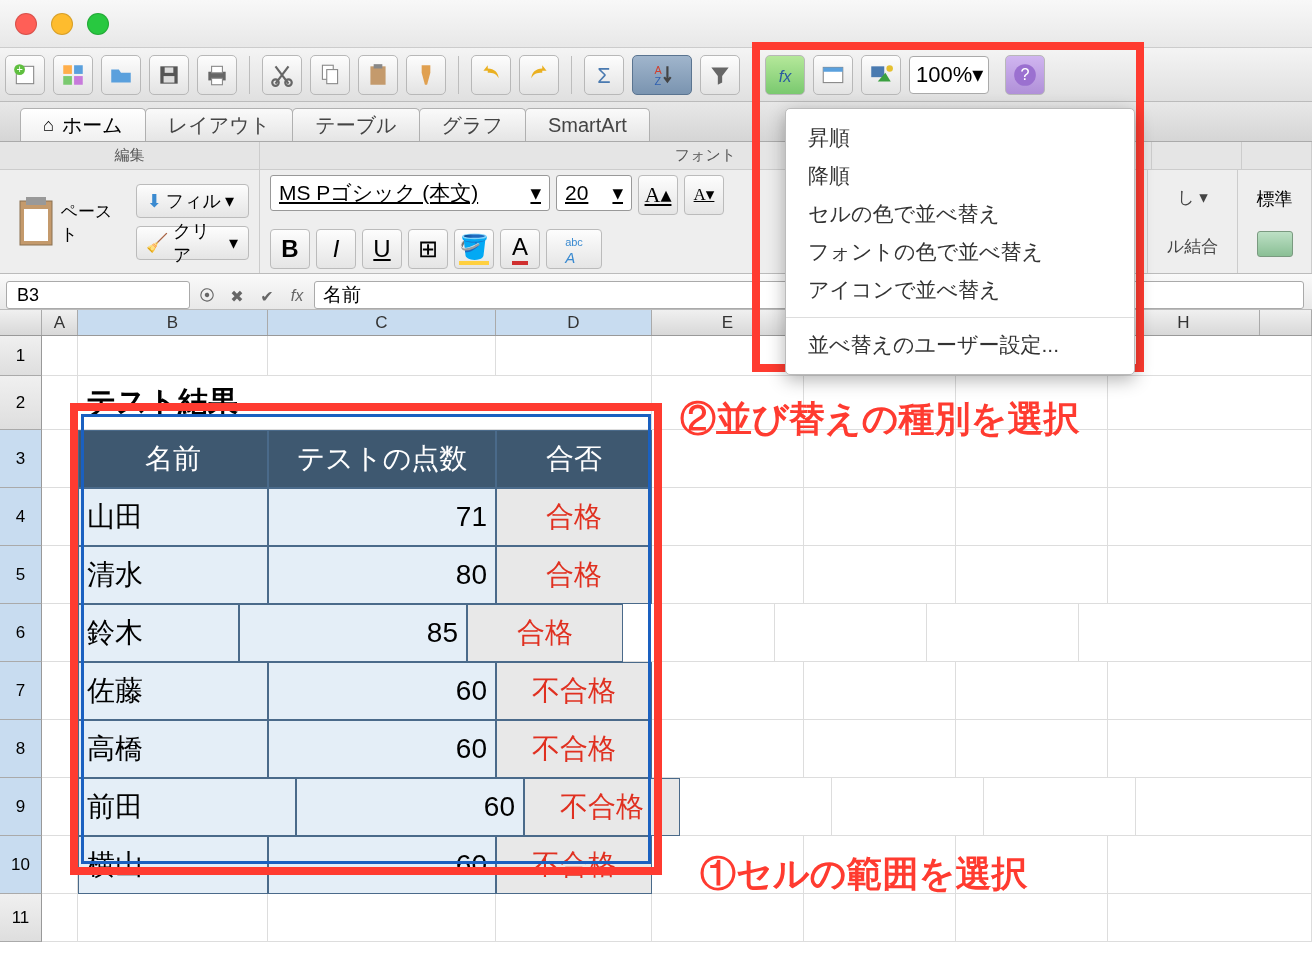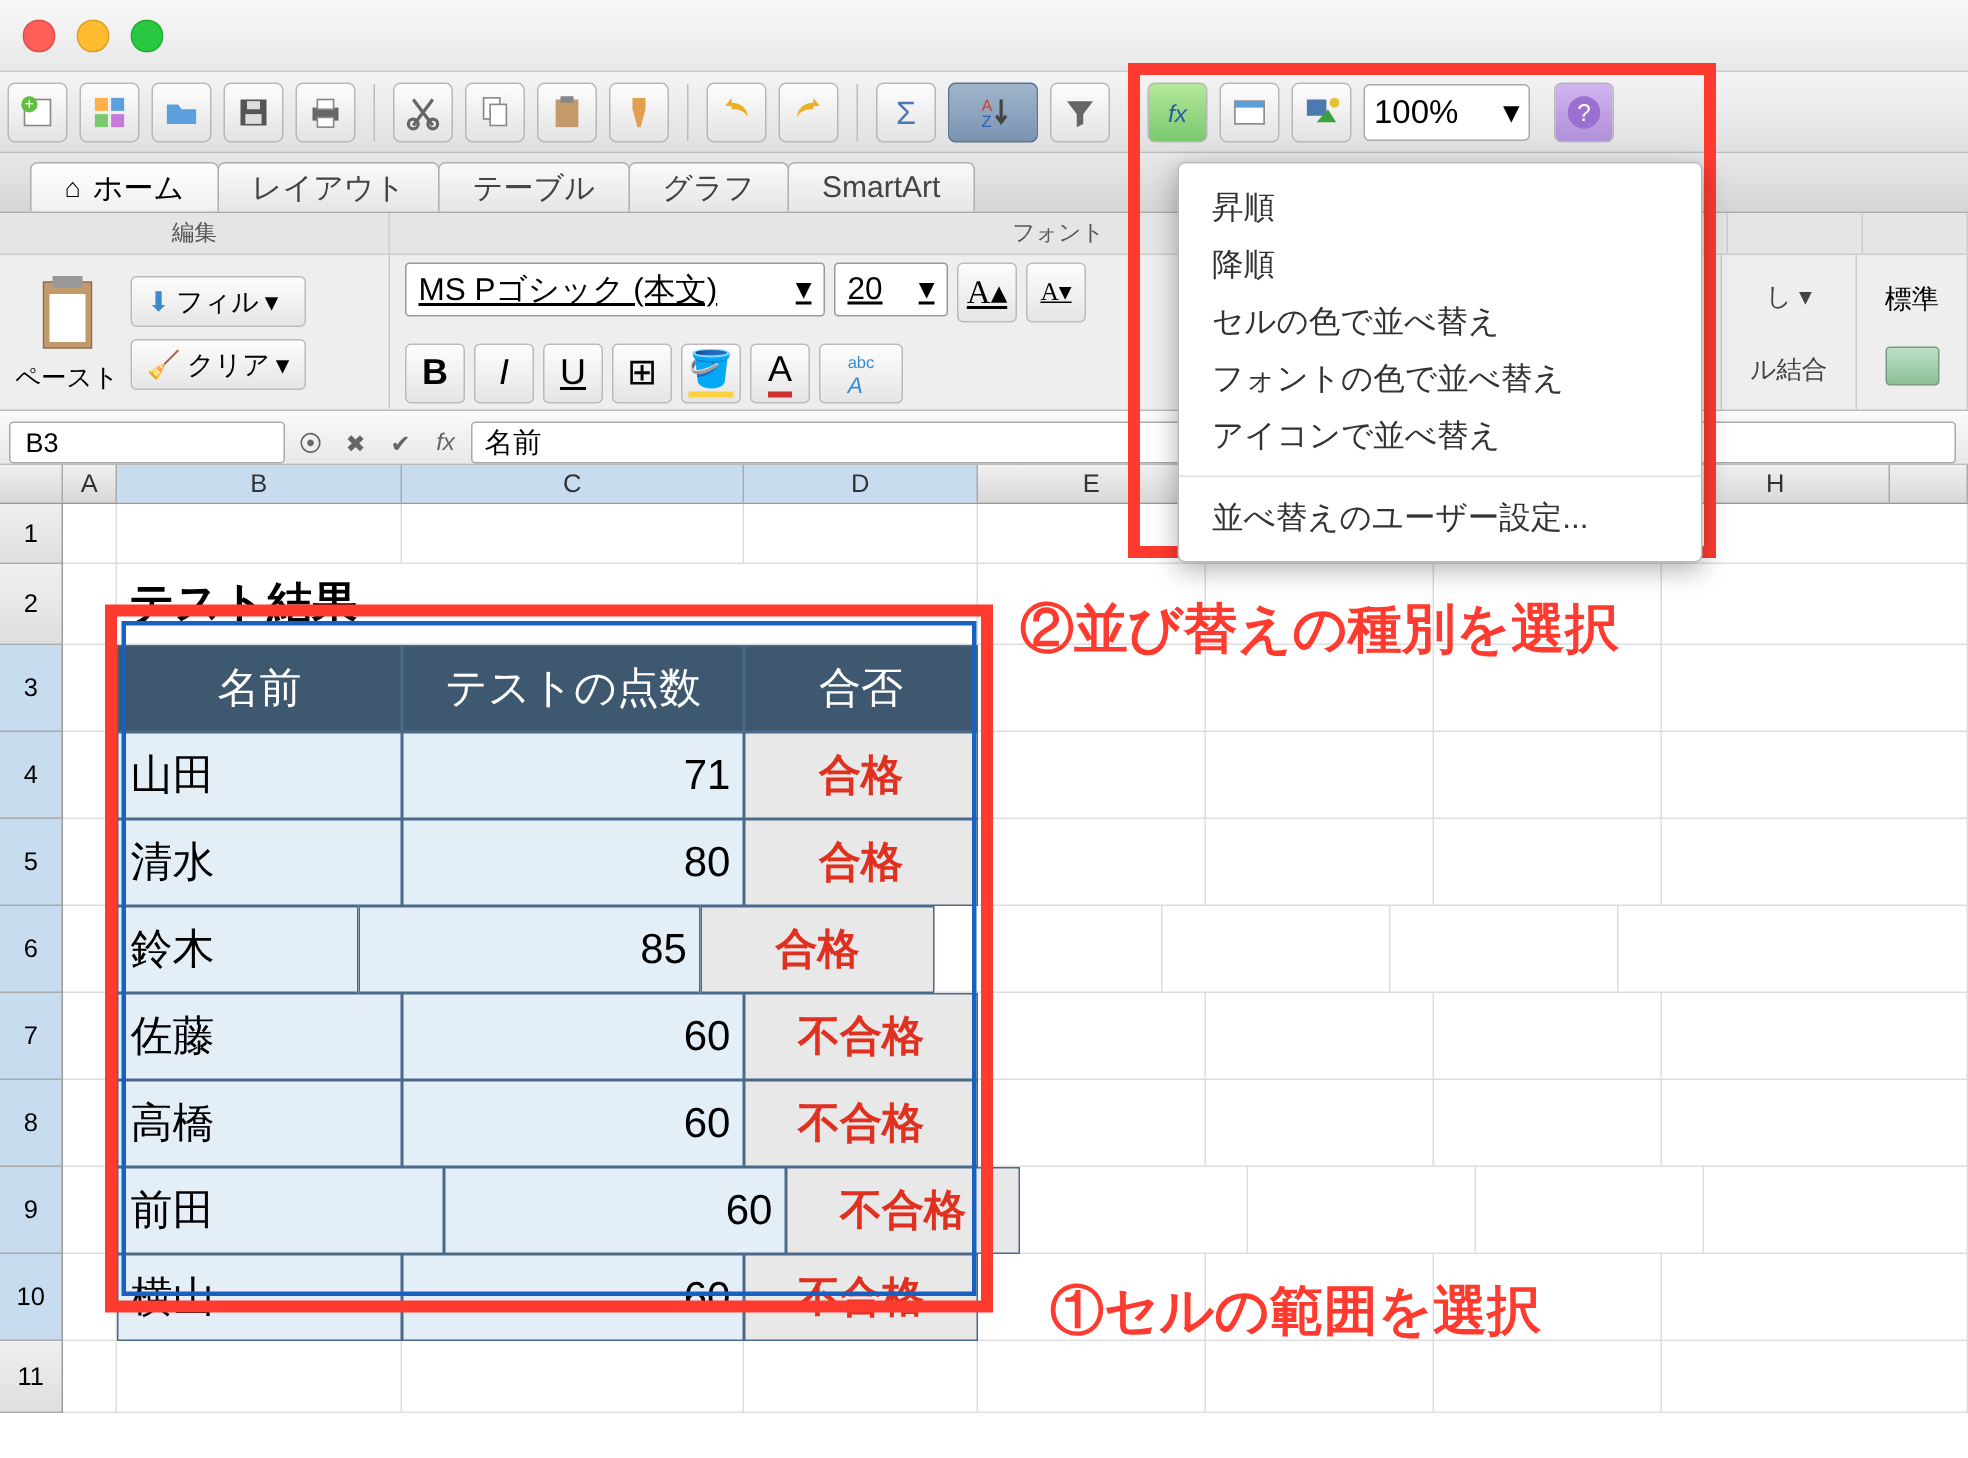--- a/index.html
+++ b/index.html
@@ -10,36 +10,36 @@
     .wc { width: 22px; height: 22px; border-radius: 50%; border: 1px solid rgba(0,0,0,0.15); }
     .wc.red { background: #ff5f57; }
     .wc.yellow { background: #febc2e; }
     .wc.green { background: #28c840; }
 
     
     .toolbar { height: 54px; display: flex; align-items: center; gap: 8px; padding: 0 5px; background: linear-gradient(#f4f4f4, #e0e0e0); border-bottom: 1px solid #bbb; position: relative; }
     .tbtn { width: 40px; height: 40px; display: inline-flex; align-items: center; justify-content: center; background: linear-gradient(#fdfdfd,#e3e3e3); border: 1px solid #b8b8b8; border-radius: 5px; cursor: pointer; }
     .tbtn svg { width: 26px; height: 26px; }
     .tsep { width: 1px; height: 38px; background: #bdbdbd; margin: 0 4px; }
-    .zoom-box { width: 111px; height: 38px; background: #fff; border: 1px solid #aaa; border-radius: 4px; display: flex; align-items: center; padding: 0 6px; font-size: 22px; }
+    .zoom-box { width: 80px; height: 38px; background: #fff; border: 1px solid #aaa; border-radius: 4px; display: flex; align-items: center; padding: 0 6px; font-size: 22px; }
 
     
     .tabs { height: 40px; display: flex; background: linear-gradient(#e8e8e8,#d5d5d5); padding-left: 20px; border-bottom: 1px solid #aaa; }
     .tab { padding: 6px 22px; margin-top: 6px; background: linear-gradient(#fafafa,#e5e5e5); border: 1px solid #b0b0b0; border-bottom: none; border-radius: 5px 5px 0 0; font-size: 20px; display: flex; align-items: center; margin-right: -1px; color: #444; }
     .tab.active { background: linear-gradient(#fff,#f0f0f0); font-weight: 500; color: #000; }
     .tab .home-ico { margin-right: 8px; font-size: 18px; }
 
     
     .group-labels { height: 28px; display: flex; background: #e5e5e5; font-size: 15px; color: #555; border-bottom: 1px solid #ccc; }
     .glabel { display: flex; align-items: center; justify-content: center; border-right: 1px solid #ccc; }
 
     
     .ribbon { height: 104px; display: flex; background: #eeeeee; border-bottom: 1px solid #bbb; }
     .rgroup { border-right: 1px solid #ccc; padding: 6px 10px; display: flex; align-items: center; gap: 8px; }
-    .clip-stack { display: flex; flex-direction: column; align-items: center; }
+    .clip-stack { display: flex; flex-direction: row; align-items: center; }
     .clip-stack .lbl { font-size: 17px; margin-top: 2px; }
     .mini-btn { height: 34px; padding: 0 10px; border: 1px solid #bbb; background: linear-gradient(#fdfdfd,#e5e5e5); border-radius: 4px; display: inline-flex; align-items: center; font-size: 18px; gap: 4px; }
     .font-sel { height: 36px; border: 1px solid #999; background: #fff; padding: 0 8px; font-size: 21px; display: inline-flex; align-items: center; border-radius: 3px; }
     .bui { width: 40px; height: 40px; display: inline-flex; align-items: center; justify-content: center; border: 1px solid #bbb; background: linear-gradient(#fdfdfd,#e5e5e5); border-radius: 4px; font-family: "Times New Roman", serif; font-size: 24px; }
 
     
     .formula-bar { height: 36px; display: flex; align-items: flex-end; background: linear-gradient(#fafafa,#e8e8e8); border-bottom: 1px solid #bbb; padding-left: 6px; gap: 4px; }
     .name-box { width: 184px; height: 28px; background: #fff; border: 1px solid #aaa; border-radius: 3px; display: flex; align-items: center; padding: 0 10px; font-size: 18px; }
     .fb-icon { width: 26px; height: 26px; display: inline-flex; align-items: center; justify-content: center; color: #666; }
     .formula-input { flex: 1; height: 28px; background: #fff; border: 1px solid #aaa; border-radius: 3px; padding: 0 8px; font-size: 19px; margin-right: 8px; display: flex; align-items: center; }
@@ -56,21 +56,21 @@
     .row.r11 { height: 48px; }
     .rowh { width: 42px; background: linear-gradient(#f0f0f0,#dedede); border-right: 1px solid #999; border-bottom: 1px solid #aaa; display: flex; align-items: center; justify-content: center; font-size: 17px; }
     .rowh.sel { background: #c8dcf0; }
     .cell { border-right: 1px solid #ddd; border-bottom: 1px solid #ddd; display: flex; align-items: center; padding: 0 8px; font-size: 28px; }
     .title-cell { font-size: 30px; font-weight: 600; }
 
     
     .tbl-cell { border: 1px solid #4a6a8a; }
     .tbl-head { background: #3e5870; color: #fff; justify-content: center; font-weight: 500; }
     .tbl-body { background: #e4eef7; }
-    .tbl-body.gou { justify-content: center; color: #e03020; background: #e8e8e8; font-weight: bold; }
+    .tbl-body.gou { justify-content: center; color: #e03020; background: #e8e8e8; }
     .tbl-body.num { justify-content: flex-end; }
 
     
     .red-box-1 { position: absolute; border: 8px solid #ff3b30; z-index: 50; }
     .red-box-2 { position: absolute; border: 8px solid #ff3b30; z-index: 3; background: transparent; }
     .anno { position: absolute; color: #ff3b30; font-size: 36px; font-weight: 600; z-index: 20; }
 
     
     .dropdown { position: absolute; top: 108px; left: 785px; width: 350px; background: #fff; border: 1px solid #bbb; border-radius: 5px; box-shadow: 0 5px 18px rgba(0,0,0,0.3); padding: 10px 0; z-index: 60; }
     .dropdown .item { padding: 5px 22px; font-size: 21px; color: #333; }

